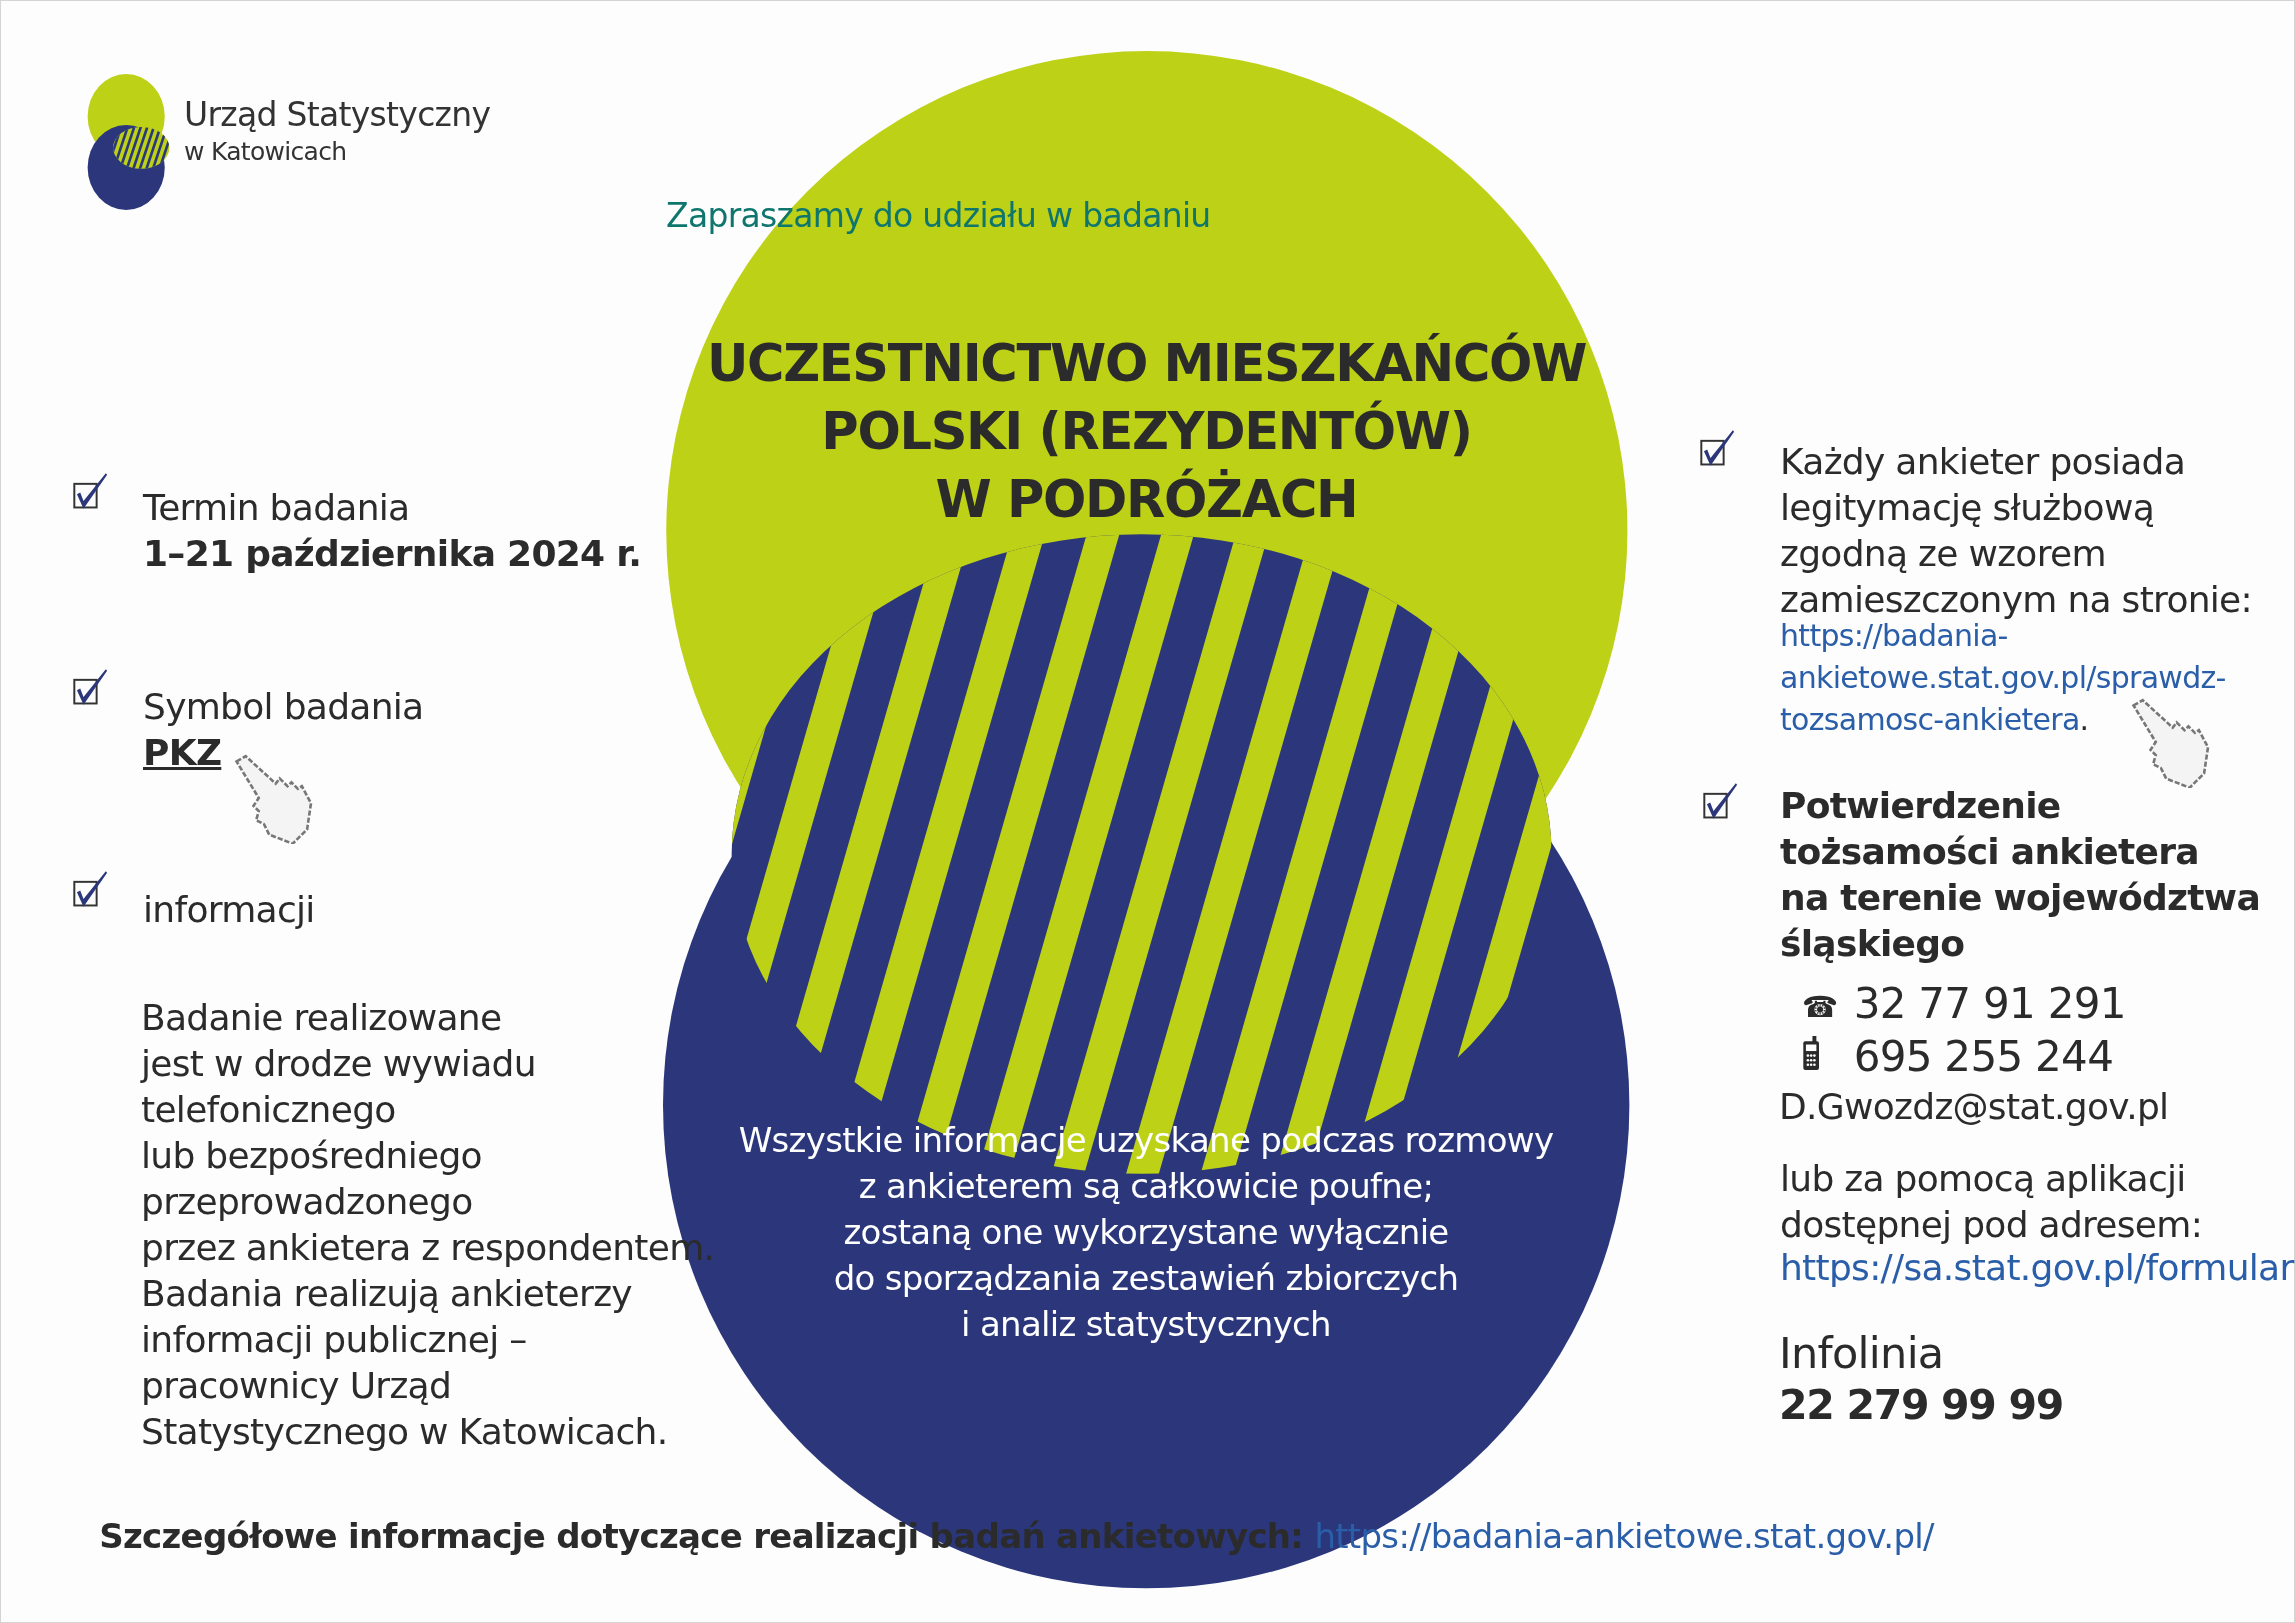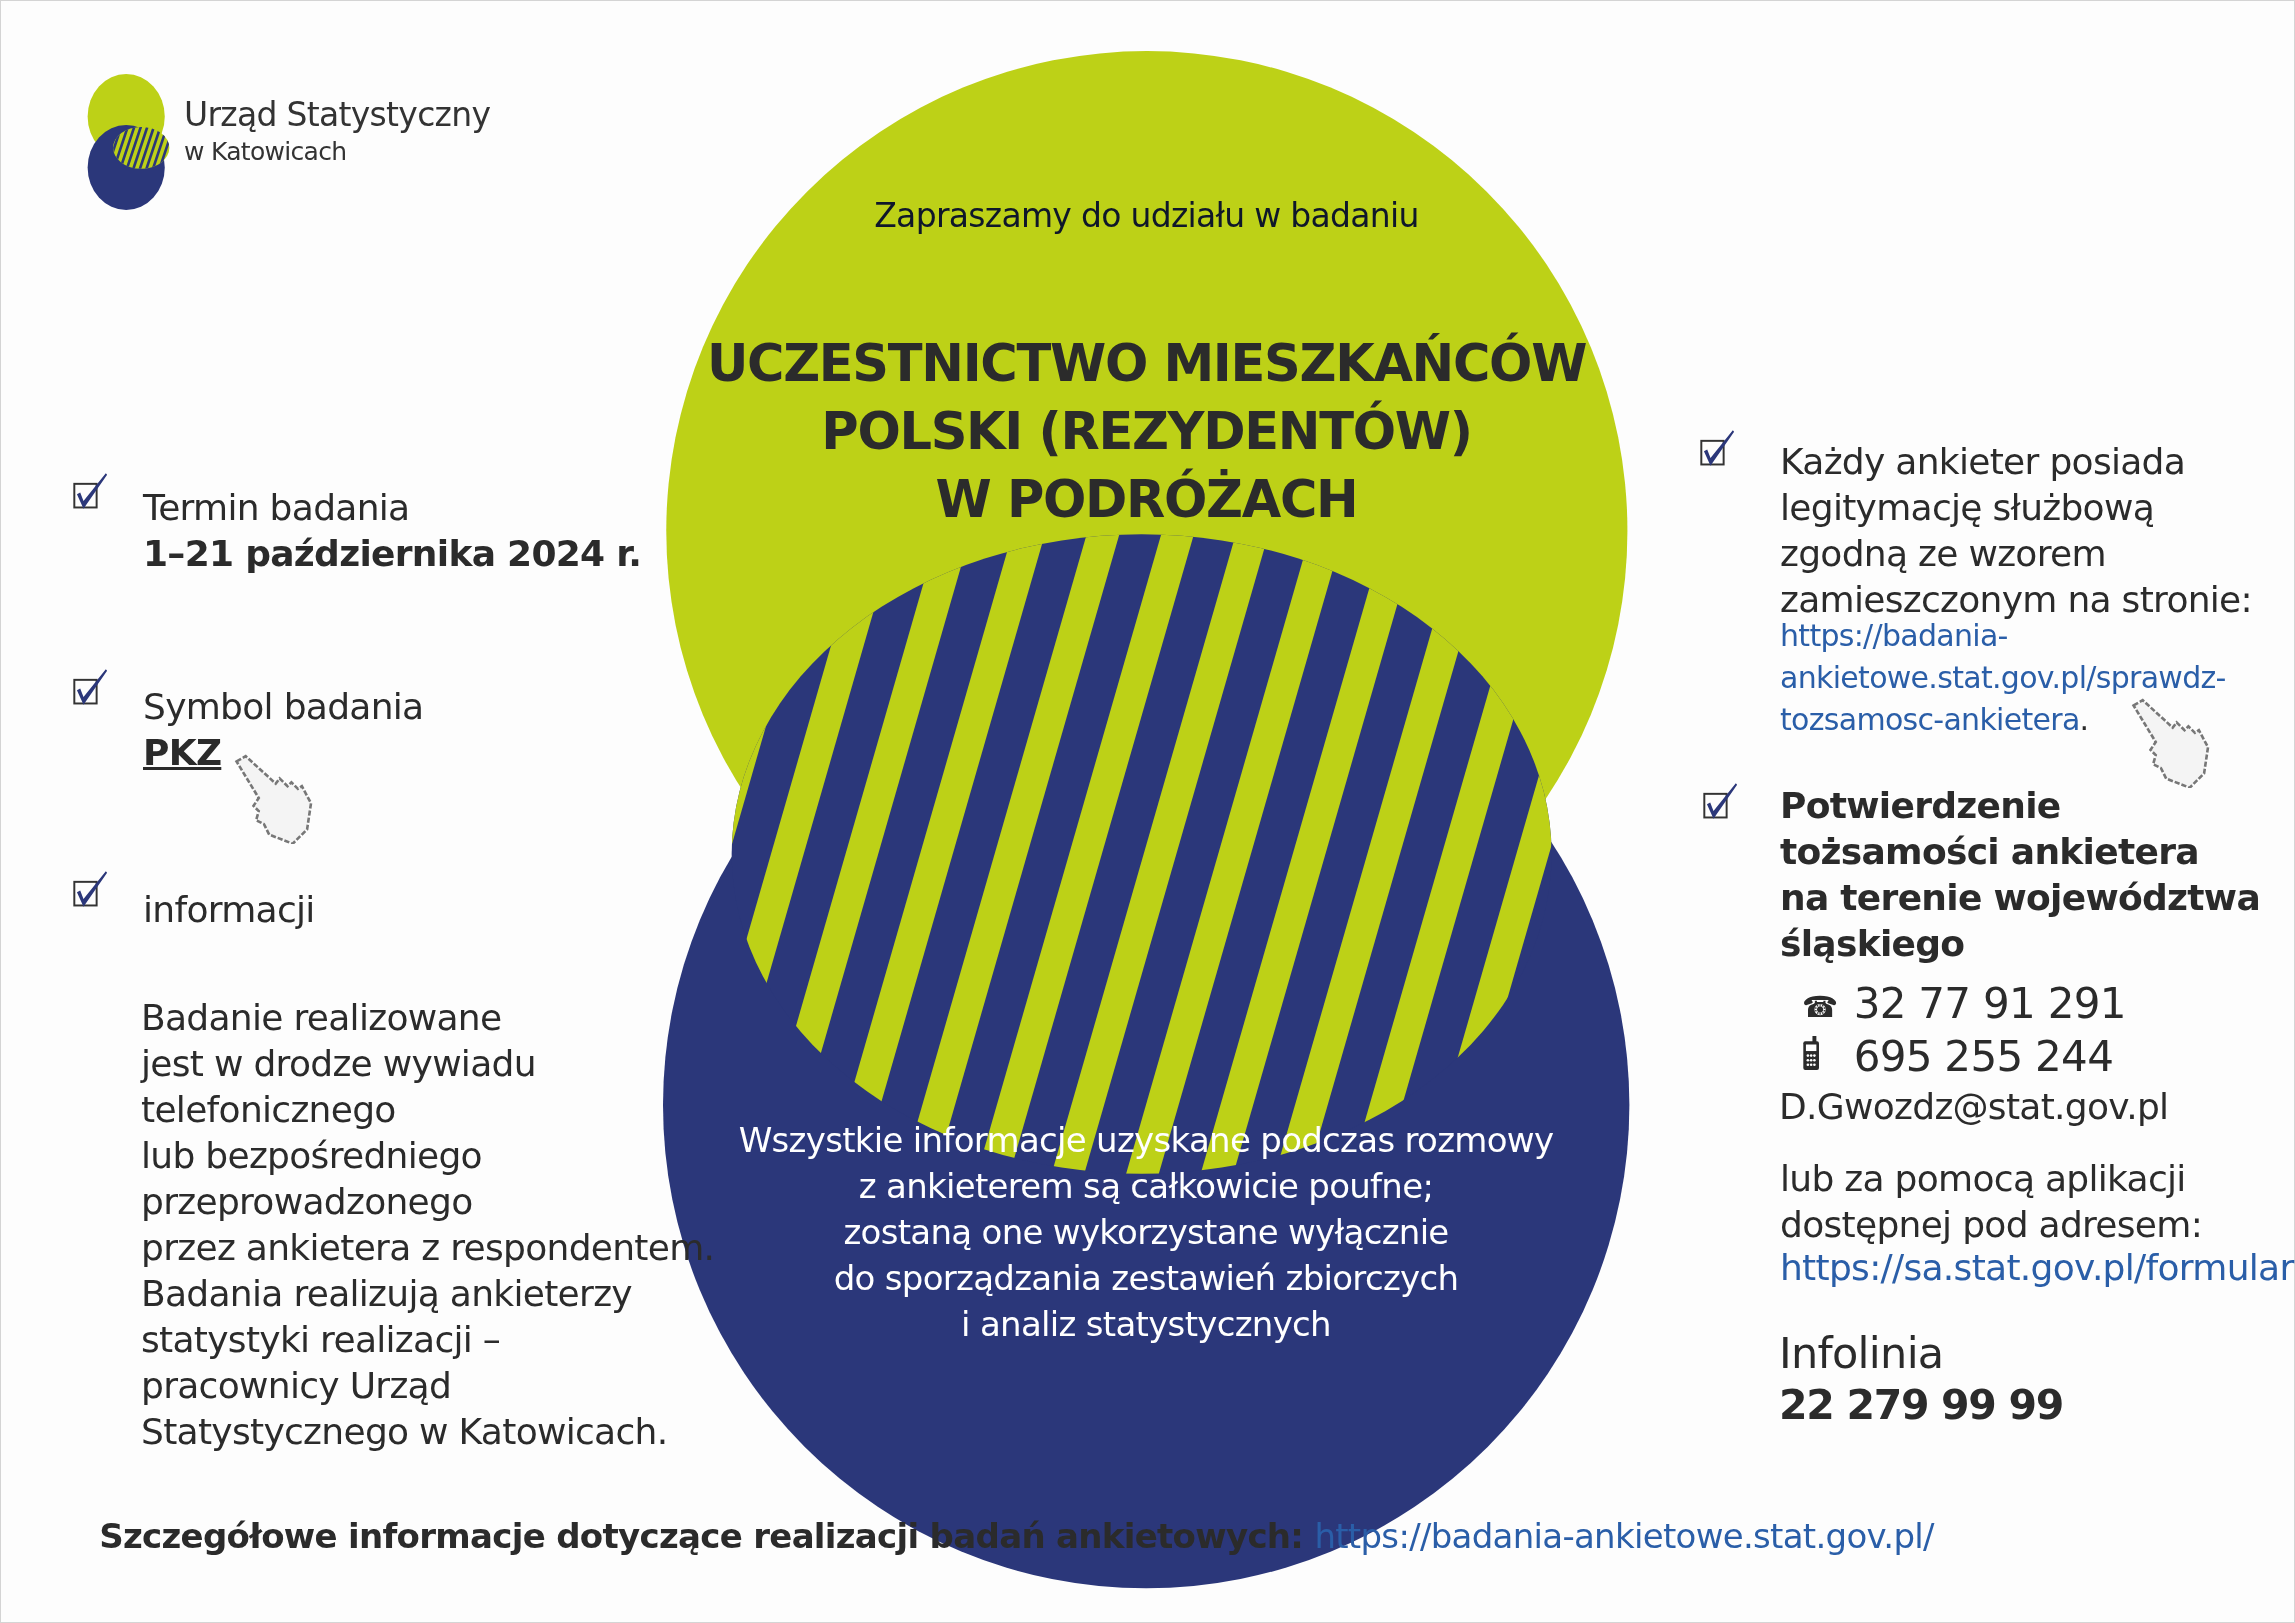--- a/index.html
+++ b/index.html
@@ -7,21 +7,21 @@
          font-family:"DejaVu Sans", "Liberation Sans", sans-serif; color:#2b2b2b; }
   .frame { position:absolute; left:0; top:0; width:2293px; height:1621px; border:1.3px solid #d4d4d4; }
   .abs { position:absolute; }
   .shapes { position:absolute; left:0; top:0; width:2295px; height:1623px; }
   .logo-text1 { left:184px; top:95px; font-size:33px; color:#333; font-family:"DejaVu Sans", sans-serif; letter-spacing:-0.7px; }
   .logo-text2 { left:184px; top:137px; font-size:25px; color:#333; letter-spacing:-0.7px; }
   .txt { font-size:36px; line-height:46px; letter-spacing:-0.7px; }
   .bold { font-weight:bold; }
   .link { color:#2a5ea8; }
   .check { position:absolute; width:42px; height:46px; }
-  .invite { left:666px; width:961px; top:196px; text-align:center; font-size:33px; letter-spacing:-0.7px; color:#0f172a; }
+  .invite { left:666px; width:961px; top:196px; font-size:33px; letter-spacing:-0.7px; color:#0f766e; }
   .title { left:666px; width:961px; top:330px; text-align:center; font-size:51px; line-height:68px; font-weight:bold; letter-spacing:-1.3px; color:#2b2b2b; }
   .confid { left:663px; width:966px; top:1117px; text-align:center; font-size:34px; line-height:46px; color:#ffffff; letter-spacing:-0.7px; }
   .footer { left:0; width:2033px; top:1516px; text-align:center; font-size:34px; letter-spacing:-0.7px; }
   .hand { position:absolute; }
   .phone-row { font-size:42px; line-height:52px; letter-spacing:-0.7px; }
   .phone-icon { display:inline-block; width:39px; font-size:29px; vertical-align:middle; }
 </style>
 </head>
 <body>
 
@@ -125,21 +125,21 @@
   <div>informacji</div>
 </div>
 <div class="abs txt" style="left:141px;top:995px;line-height:46px;">
   <div>Badanie realizowane</div>
   <div>jest w drodze wywiadu</div>
   <div>telefonicznego</div>
   <div>lub bezpośredniego</div>
   <div>przeprowadzonego</div>
   <div>przez ankietera z respondentem.</div>
   <div>Badania realizują ankieterzy</div>
-  <div>statystyki realizacji –</div>
+  <div>informacji publicznej –</div>
   <div>pracownicy Urząd</div>
   <div>Statystycznego w Katowicach.</div>
 </div>
 
 <svg class="check" style="left:1700px;top:429px;" viewBox="0 0 64 70">
   <rect x="2" y="18" width="34" height="36" fill="none" stroke="#333" stroke-width="3"></rect>
   <path d="M6 34 L16 56 L52 4 L50 2 L16 44 L11 31 Z" fill="#2b377a"></path>
 </svg>
 <div class="abs txt" style="left:1780px;top:439px;">
   <div>Każdy ankieter posiada</div>

